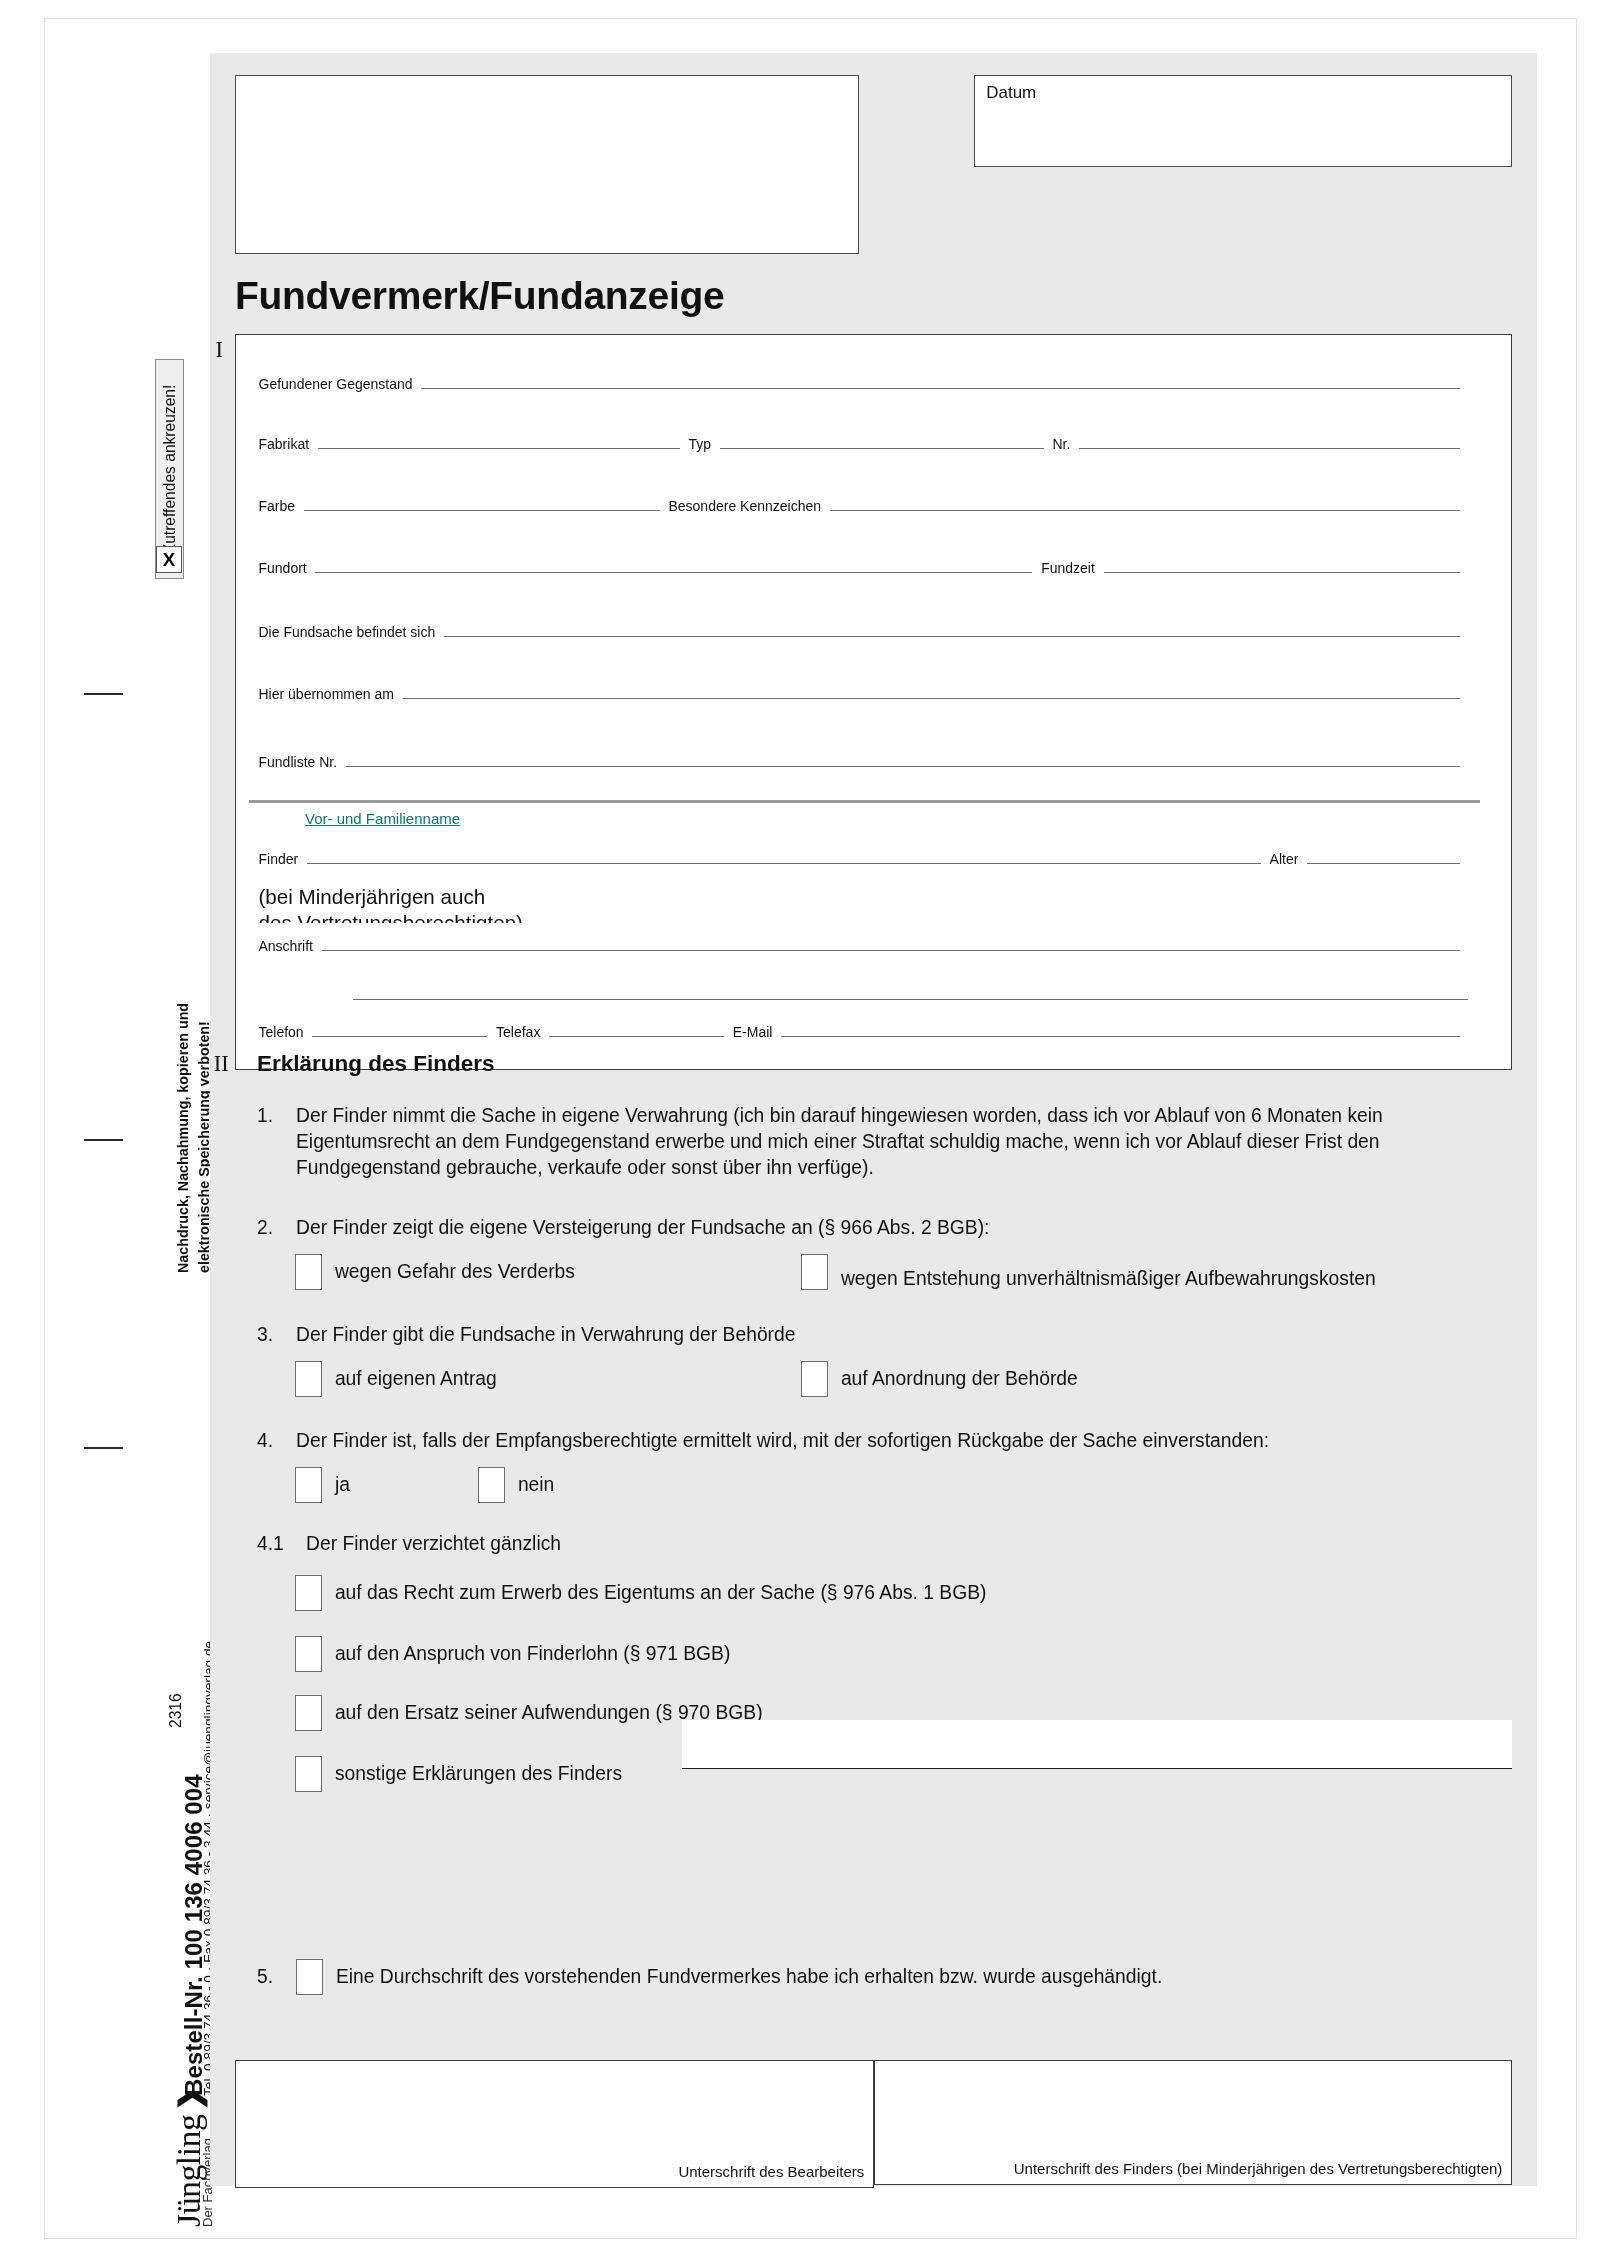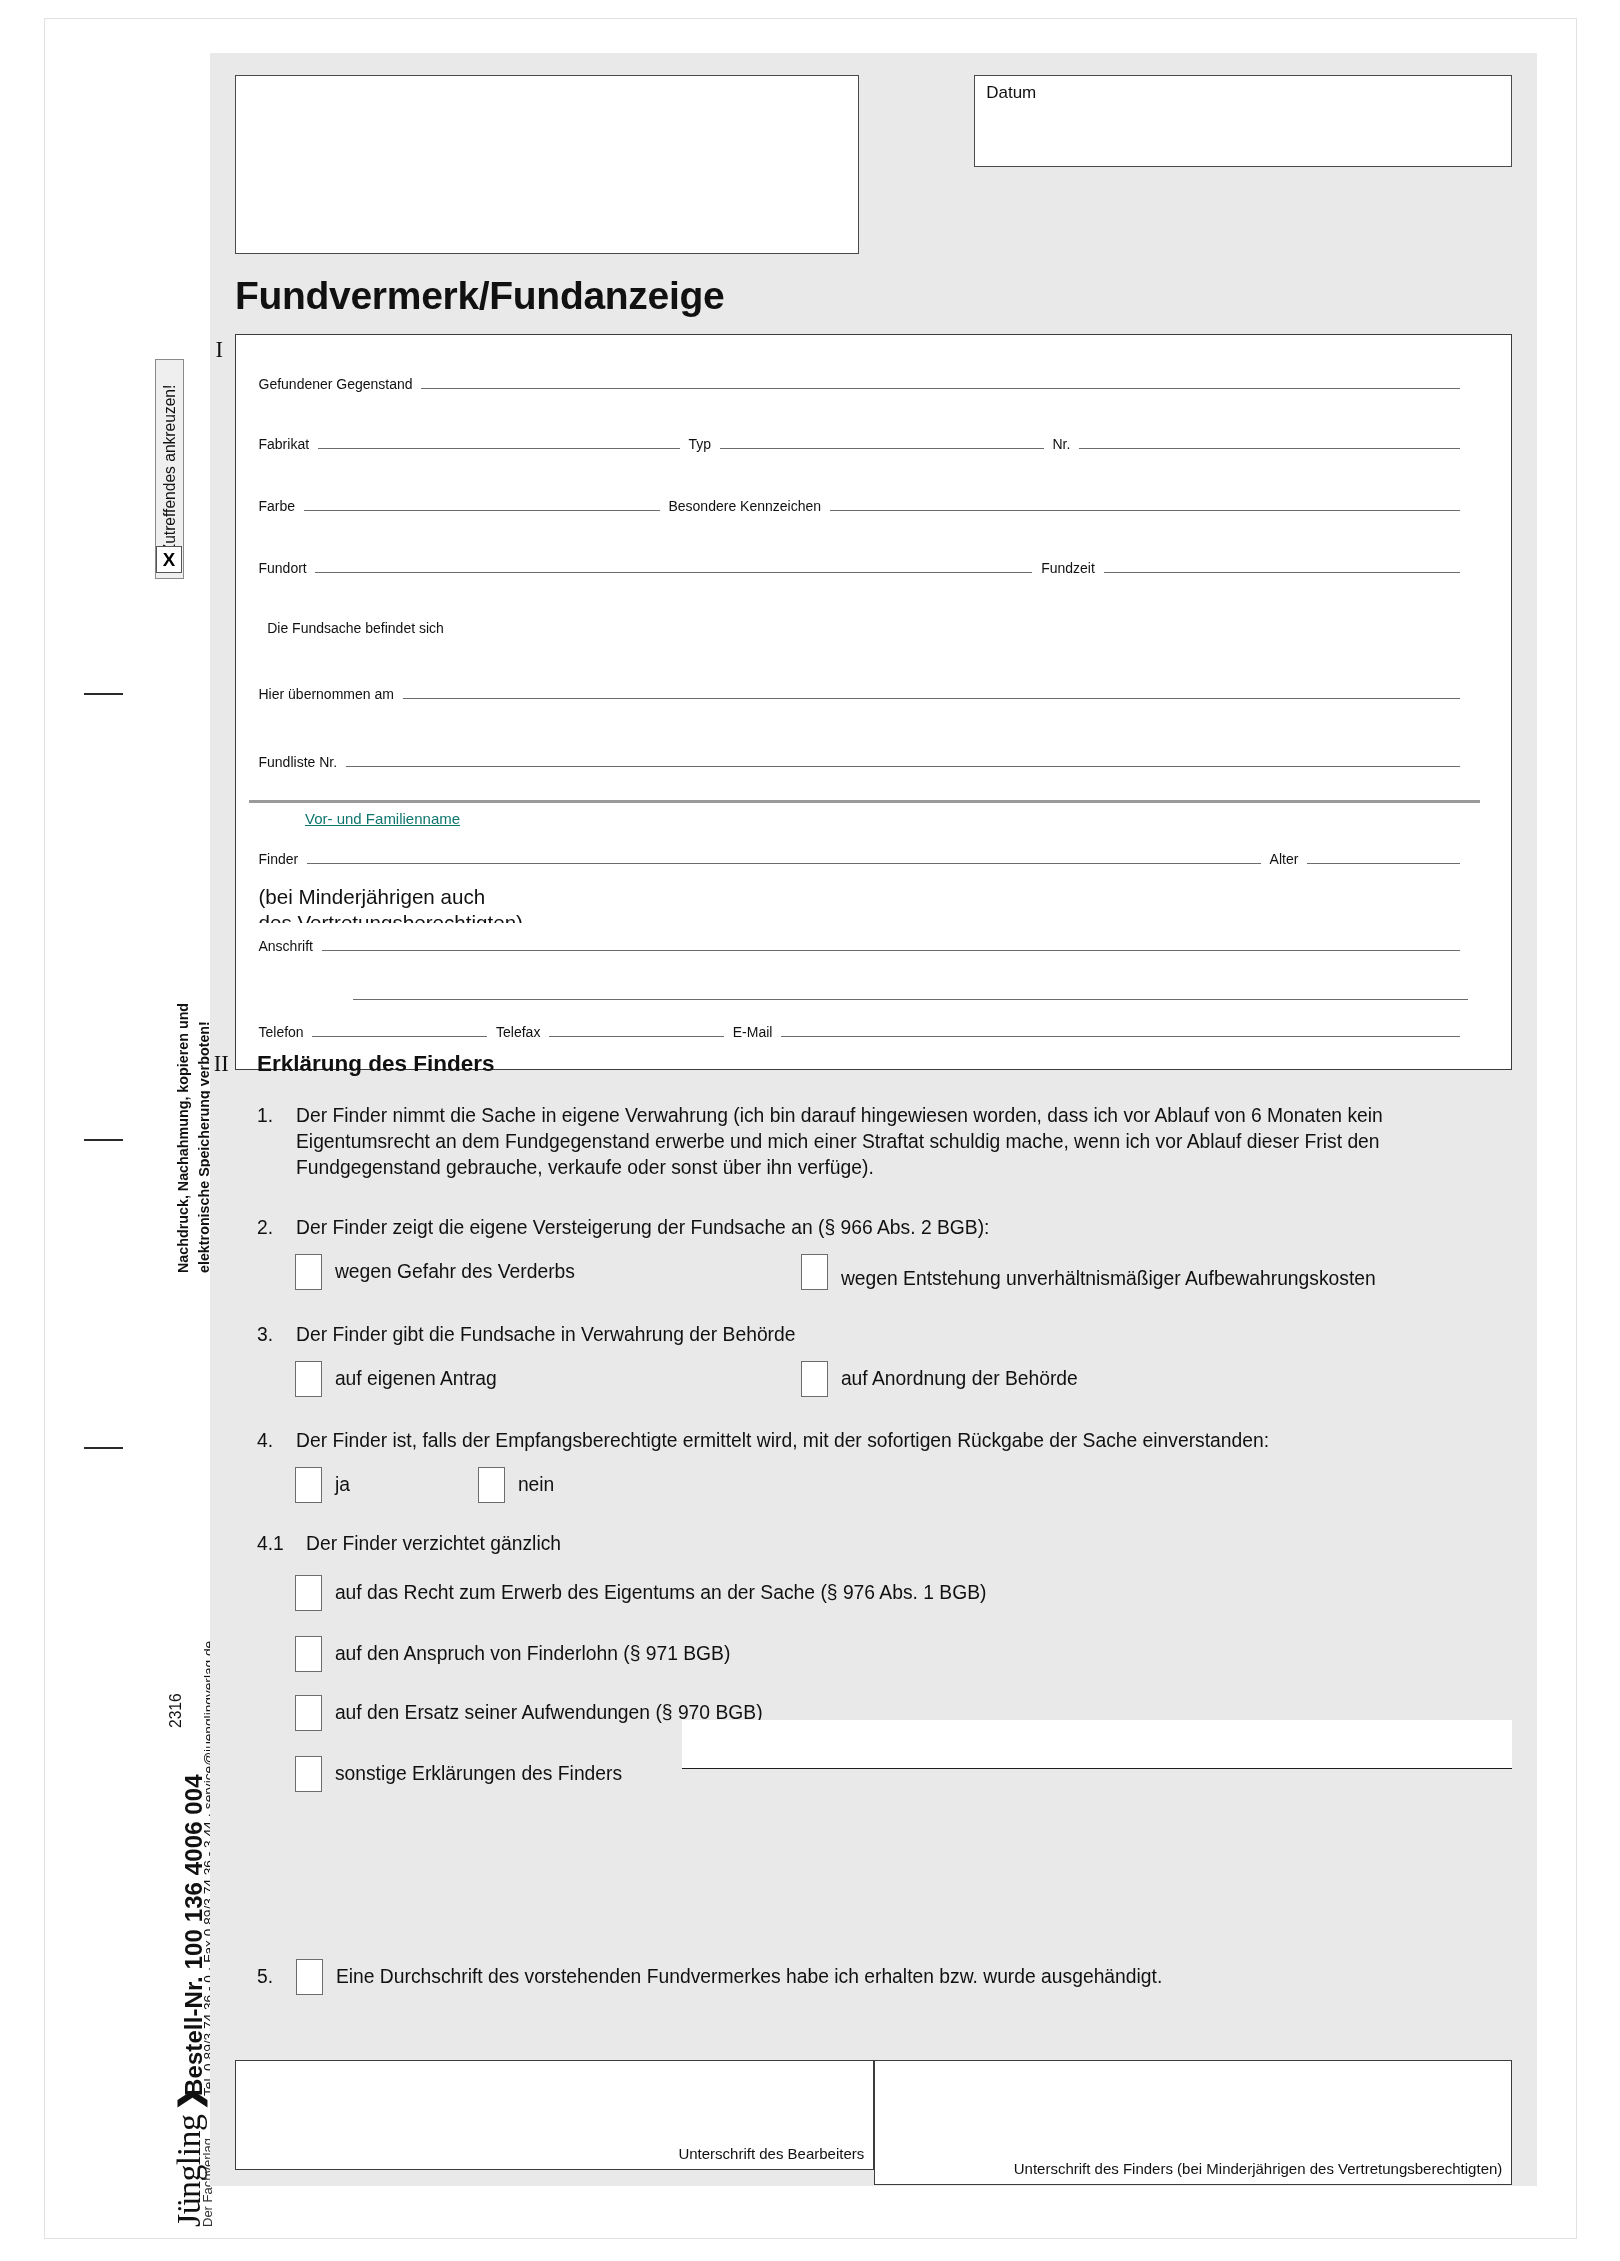--- a/index.html
+++ b/index.html
@@ -381,21 +381,21 @@
           <span class="rule grow"></span>
         </div>
 
         <div class="frow" style="left:22.5px; top:221px; width:1210px;">
           <span class="lbl">Fundort</span>
           <span class="rule" style="width:717px;"></span>
           <span class="lbl">Fundzeit</span>
           <span class="rule grow"></span>
         </div>
 
-        <div class="frow" style="left:22.5px; top:285px; width:1210px;flex-direction:column;">
+        <div class="frow" style="left:22.5px; top:285px; width:1210px;">
           <span class="lbl">Die Fundsache befindet sich</span>
           <span class="rule grow"></span>
         </div>
 
         <div class="frow" style="left:22.5px; top:347px; width:1210px;">
           <span class="lbl">Hier übernommen am</span>
           <span class="rule grow"></span>
         </div>
 
         <div class="frow" style="left:22.5px; top:415px; width:1210px;">
@@ -506,21 +506,21 @@
         <span class="cbox"></span>
         <span>sonstige Erklärungen des Finders</span>
       </div>
 
       <div class="optrow" style="left:47px; top:1906px;">
         <span style="width:39px; display:inline-block;">5.</span>
         <span class="cbox"></span>
         <span>Eine Durchschrift des vorstehenden Fundvermerkes habe ich erhalten bzw. wurde ausgehändigt.</span>
       </div>
 
-      <div class="sig-box" style="left:25px; top:2007px; width:639px; height:110px;">
+      <div class="sig-box" style="left:25px; top:2007px; width:639px; height:128px;">
         <span class="sig-cap">Unterschrift des Bearbeiters</span>
       </div>
       <div class="sig-box" style="left:664px; top:2007px; width:638px; height:125px;">
         <span class="sig-cap">Unterschrift des Finders (bei Minderjährigen des Vertretungsberechtigten)</span>
       </div>
 
     </div>
   </div>
 </div>
 

